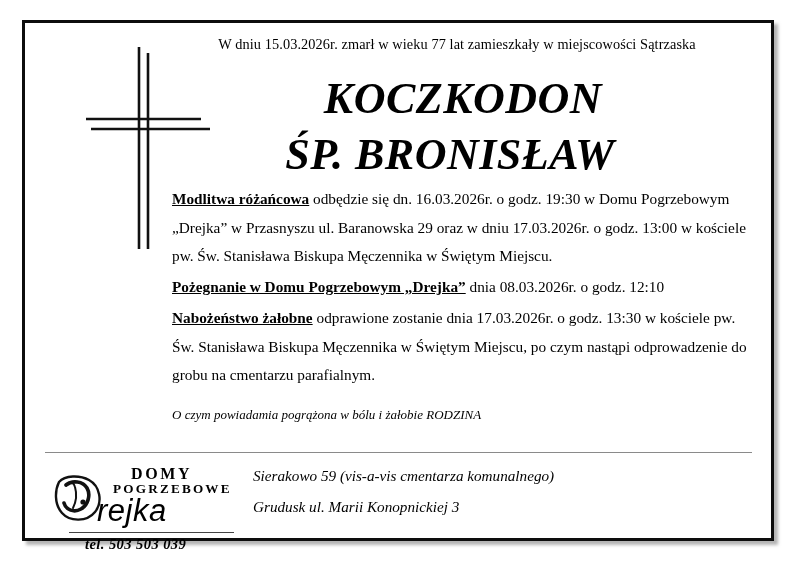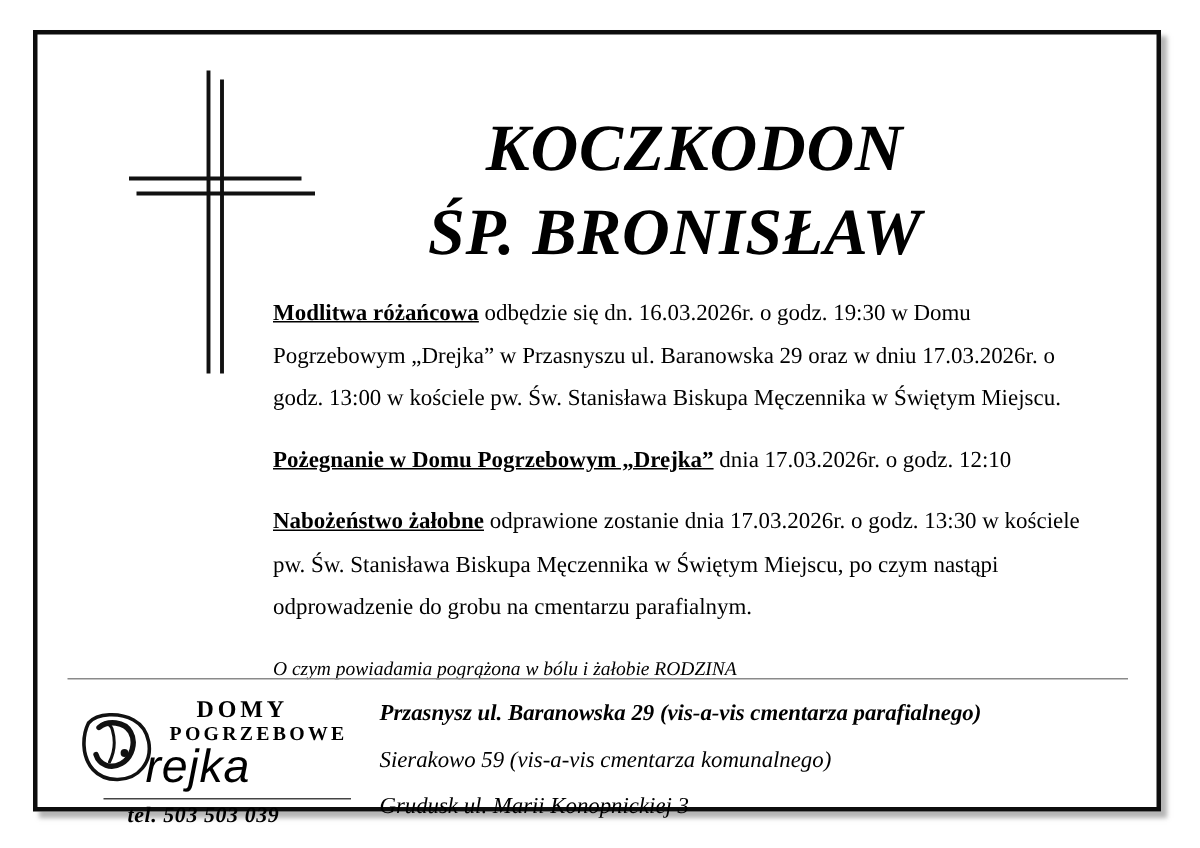--- a/index.html
+++ b/index.html
@@ -69,21 +69,21 @@
   
   #ceremony-body {
     position: absolute;
     left: 145px;
     top: 160px;
     width: 580px;
     font-size: 15.3px;
     line-height: 28.7px;
   }
   #ceremony-body p {
-    margin: 12px;
+    margin: 2px;
     text-align: left;
   }
   .lead {
     font-weight: bold;
     text-decoration: underline;
   }
   #family-note {
     margin-top: 11px !important;
     font-weight: normal;
     font-style: italic;
@@ -178,29 +178,30 @@
 
   <svg id="cross" viewBox="0 0 160 205" aria-hidden="true">
     <g stroke="#111111" stroke-width="2.6" fill="none" stroke-linecap="butt">
       <line x1="84" y1="2" x2="84" y2="204"></line>
       <line x1="93" y1="8" x2="93" y2="204"></line>
       <line x1="31" y1="74" x2="146" y2="74"></line>
       <line x1="36" y1="84" x2="155" y2="84"></line>
     </g>
   </svg>
 
+  <div id="death-announcement">W dniu 15.03.2026r. zmarł w wieku 77 lat zamieszkały w miejscowości Sątrzaska</div>
 
   <div id="deceased-name">
     <span class="nm-line second">KOCZKODON</span>
     <span class="nm-line first">ŚP. BRONISŁAW</span>
   </div>
 
   <div id="ceremony-body">
     <p><span class="lead">Modlitwa różańcowa</span><span> odbędzie się dn. 16.03.2026r. o godz. 19:30 w Domu Pogrzebowym „Drejka” w Przasnyszu ul. Baranowska 29 oraz w dniu 17.03.2026r. o godz. 13:00 w kościele pw. Św. Stanisława Biskupa Męczennika w Świętym Miejscu.</span></p>
-    <p><span class="lead">Pożegnanie w Domu Pogrzebowym „Drejka”</span><span> dnia 17.03.2026r. o godz. 12:10</span></p>
+    <p><span class="lead">Pożegnanie w Domu Pogrzebowym „Drejka”</span><span> dnia 08.03.2026r. o godz. 12:10</span></p>
     <p><span class="lead">Nabożeństwo żałobne</span><span> odprawione zostanie dnia 17.03.2026r. o godz. 13:30 w kościele pw. Św. Stanisława Biskupa Męczennika w Świętym Miejscu, po czym nastąpi odprowadzenie do grobu na cmentarzu parafialnym.</span></p>
     <p id="family-note">O czym powiadamia pogrążona w bólu i żałobie RODZINA</p>
   </div>
 
   <div id="footer-divider"></div>
 
   <div id="company-logo">
     <div id="logo-domy">DOMY</div>
     <div id="logo-pogrzebowe">POGRZEBOWE</div>
     <svg id="logo-dropcap" viewBox="0 0 56 50" aria-hidden="true">
@@ -208,18 +209,17 @@
       <path d="M13 11 C19 6 30 7 34 14 C38 21 35 31 28 35 C21 39 13 36 11 29" fill="none" stroke="#111111" stroke-width="3.6" stroke-linecap="round"></path>
       <path d="M20 34 C23 28 24 20 22 13 C21 9 18 7 15 9" fill="none" stroke="#111111" stroke-width="2" stroke-linecap="round"></path>
       <circle cx="30" cy="28" r="2.6" fill="#111111"></circle>
     </svg>
     <div id="logo-rejka">rejka</div>
     <div id="logo-rule"></div>
     <div id="logo-phone">tel. 503 503 039</div>
   </div>
 
   <div id="branch-addresses">
-    <span class="addr primary">Przasnysz ul. Baranowska 29 (vis-a-vis cmentarza parafialnego)</span>
     <span class="addr">Sierakowo 59 (vis-a-vis cmentarza komunalnego)</span>
     <span class="addr">Grudusk ul. Marii Konopnickiej 3</span>
   </div>
 
 </div>
 
 </body></html>

